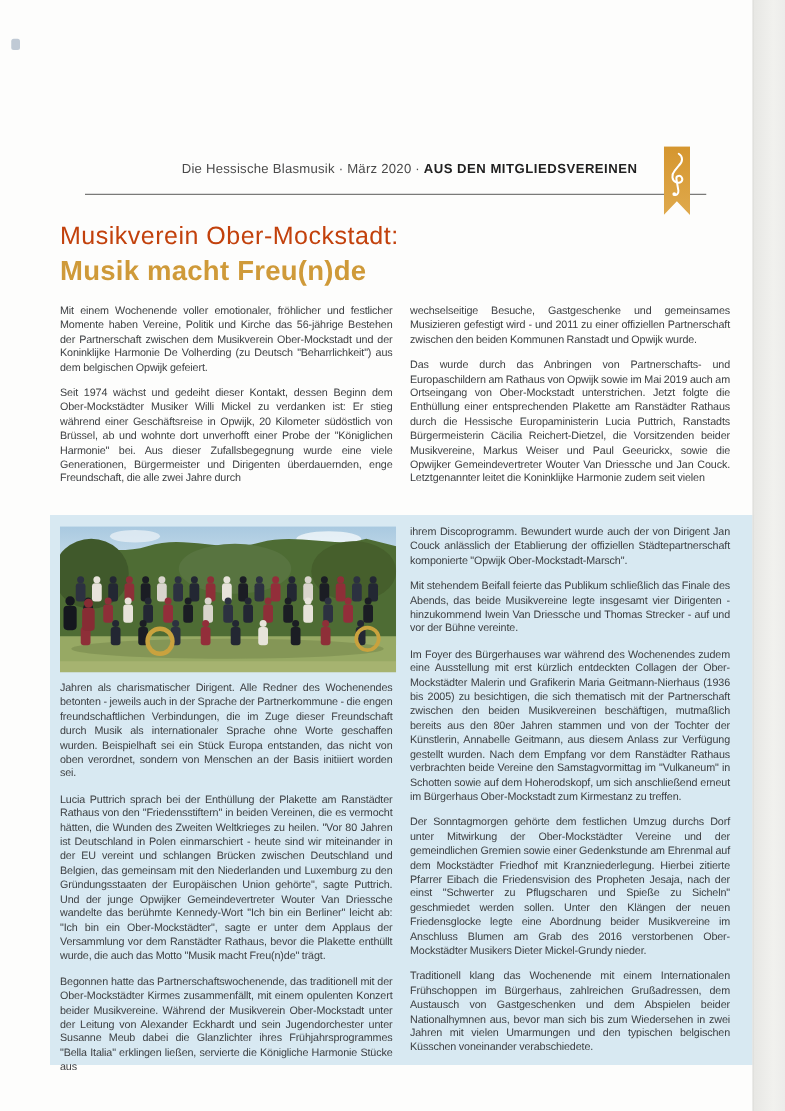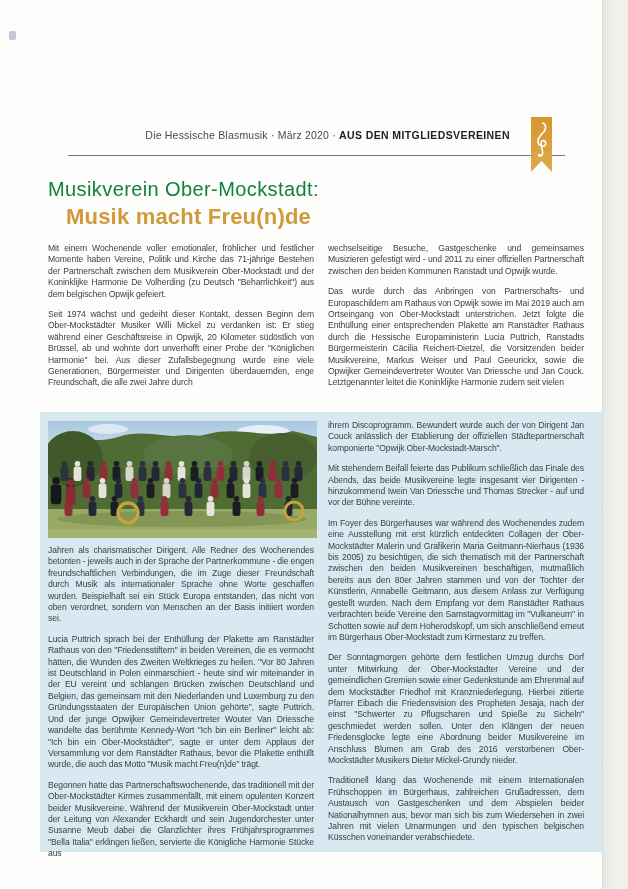--- a/index.html
+++ b/index.html
@@ -35,22 +35,22 @@
   }
   
   .ribbon{
     position:absolute;left:531px;top:117px;width:21px;height:55px;
     background:linear-gradient(180deg,#d5962f,#dfa94c);
     clip-path:polygon(0 0,100% 0,100% 100%,50% 80%,0 100%);
   }
   .ribbon svg{position:absolute;left:1px;top:4px;}
   
   .title{position:absolute;left:48px;top:178px;margin:0;}
-  .title .t1{display:block;font-size:20px;font-weight:400;color:#15803d;letter-spacing:.4px;}
-  .title .t2{display:block;font-size:22px;font-weight:700;color:#cf9a39;letter-spacing:.2px;margin-top:3px;margin-left:18px;}
+  .title .t1{display:block;font-size:20px;font-weight:400;color:#c2410c;letter-spacing:.4px;}
+  .title .t2{display:block;font-size:22px;font-weight:700;color:#cf9a39;letter-spacing:.2px;margin-top:3px;}
   
   .panel{
     position:absolute;left:40px;top:412px;width:562px;height:440px;
     background:#d8e9f2;
   }
   
   .photo{
     position:absolute;left:48px;top:421px;width:269px;height:117px;
     overflow:hidden;
   }
@@ -86,21 +86,21 @@
       <circle cx="7.4" cy="34.2" r="1.5" fill="#ffffff"></circle>
     </svg>
   </div>
 
   <h1 class="title">
     <span class="t1">Musikverein Ober-Mockstadt:</span>
     <span class="t2">Musik macht Freu(n)de</span>
   </h1>
 
   <div class="col col-left-top">
-    <p>Mit einem Wochenende voller emotionaler, fröhlicher und festlicher Momente haben Vereine, Politik und Kirche das 71-jährige Bestehen der Partnerschaft zwischen dem Musikverein Ober-Mockstadt und der Koninklijke Harmonie De Volherding (zu Deutsch "Beharrlichkeit") aus dem belgischen Opwijk gefeiert.</p>
+    <p>Mit einem Wochenende voller emotionaler, fröhlicher und festlicher Momente haben Vereine, Politik und Kirche das 56-jährige Bestehen der Partnerschaft zwischen dem Musikverein Ober-Mockstadt und der Koninklijke Harmonie De Volherding (zu Deutsch "Beharrlichkeit") aus dem belgischen Opwijk gefeiert.</p>
     <p>Seit 1974 wächst und gedeiht dieser Kontakt, dessen Beginn dem Ober-Mockstädter Musiker Willi Mickel zu verdanken ist: Er stieg während einer Geschäftsreise in Opwijk, 20 Kilometer südöstlich von Brüssel, ab und wohnte dort unverhofft einer Probe der "Königlichen Harmonie" bei. Aus dieser Zufallsbegegnung wurde eine viele Generationen, Bürgermeister und Dirigenten überdauernden, enge Freundschaft, die alle zwei Jahre durch</p>
   </div>
 
   <div class="col col-right-top">
     <p>wechselseitige Besuche, Gastgeschenke und gemeinsames Musizieren gefestigt wird - und 2011 zu einer offiziellen Partnerschaft zwischen den beiden Kommunen Ranstadt und Opwijk wurde.</p>
     <p>Das wurde durch das Anbringen von Partnerschafts- und Europaschildern am Rathaus von Opwijk sowie im Mai 2019 auch am Ortseingang von Ober-Mockstadt unterstrichen. Jetzt folgte die Enthüllung einer entsprechenden Plakette am Ranstädter Rathaus durch die Hessische Europaministerin Lucia Puttrich, Ranstadts Bürgermeisterin Cäcilia Reichert-Dietzel, die Vorsitzenden beider Musikvereine, Markus Weiser und Paul Geeurickx, sowie die Opwijker Gemeindevertreter Wouter Van Driessche und Jan Couck. Letztgenannter leitet die Koninklijke Harmonie zudem seit vielen</p>
   </div>
 
   <div class="panel"></div>
 

